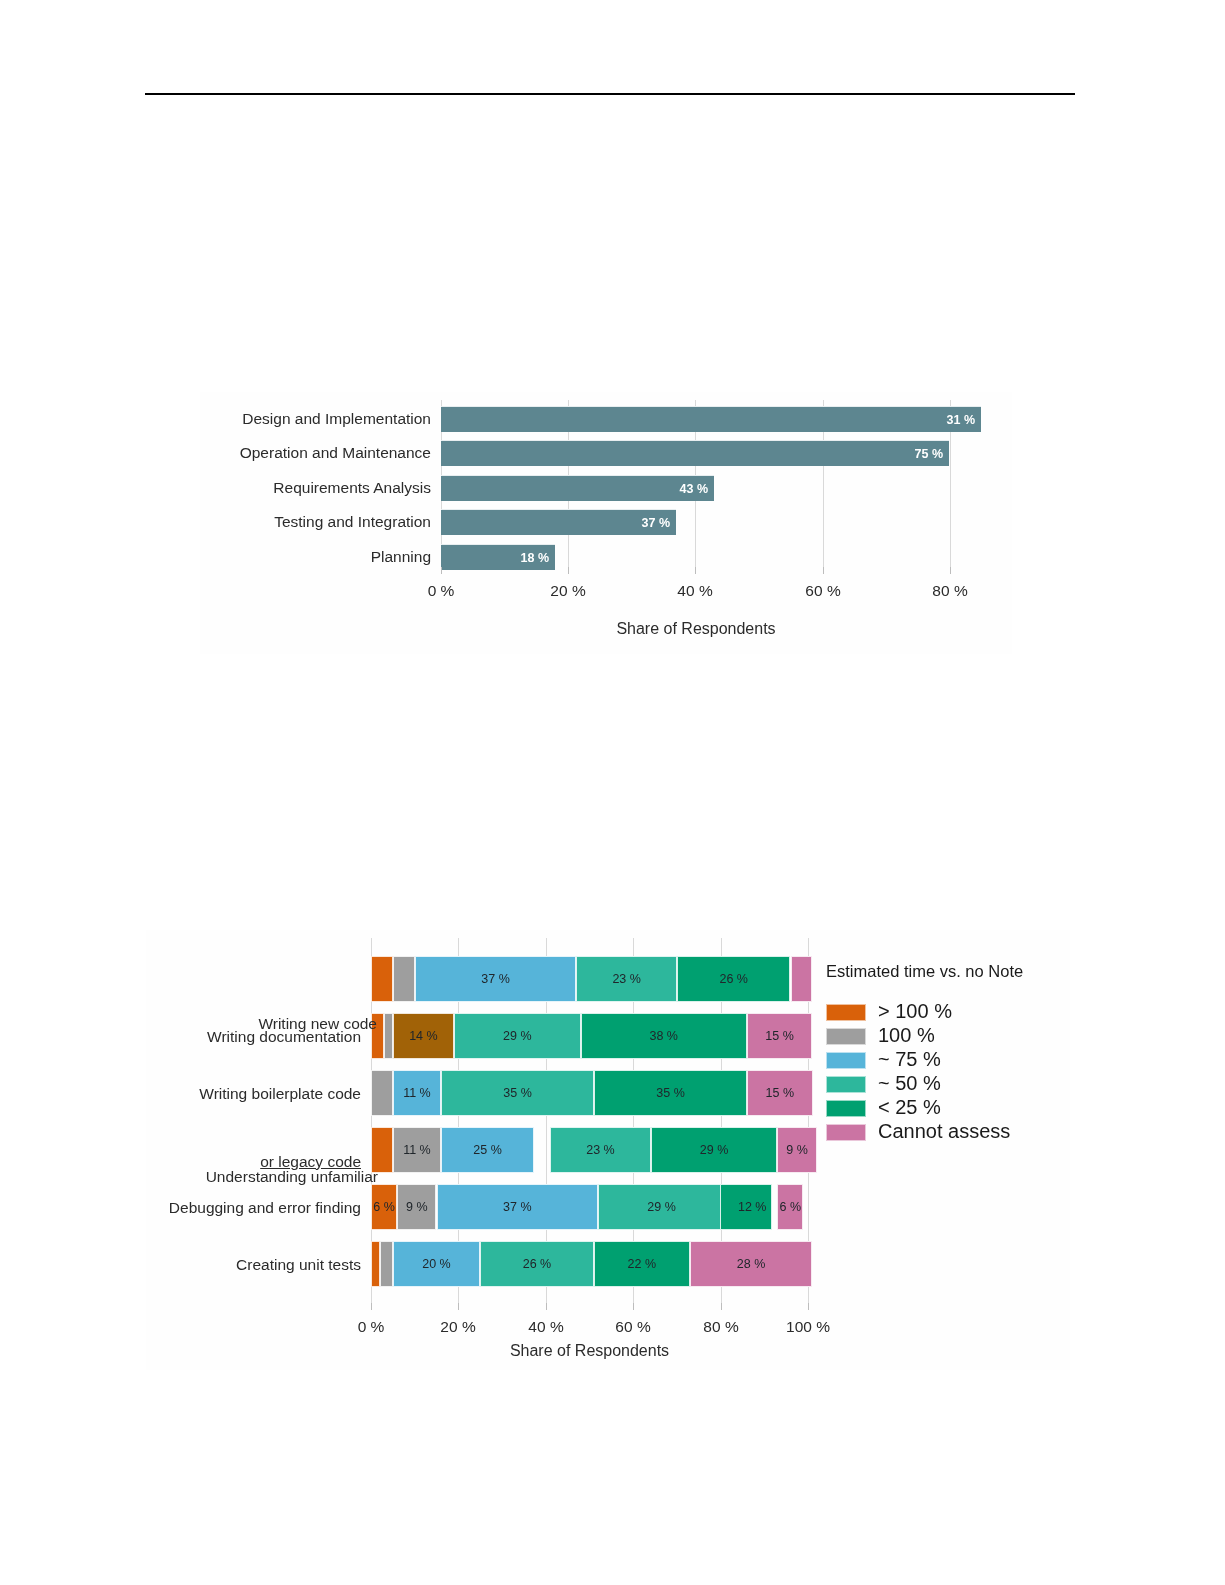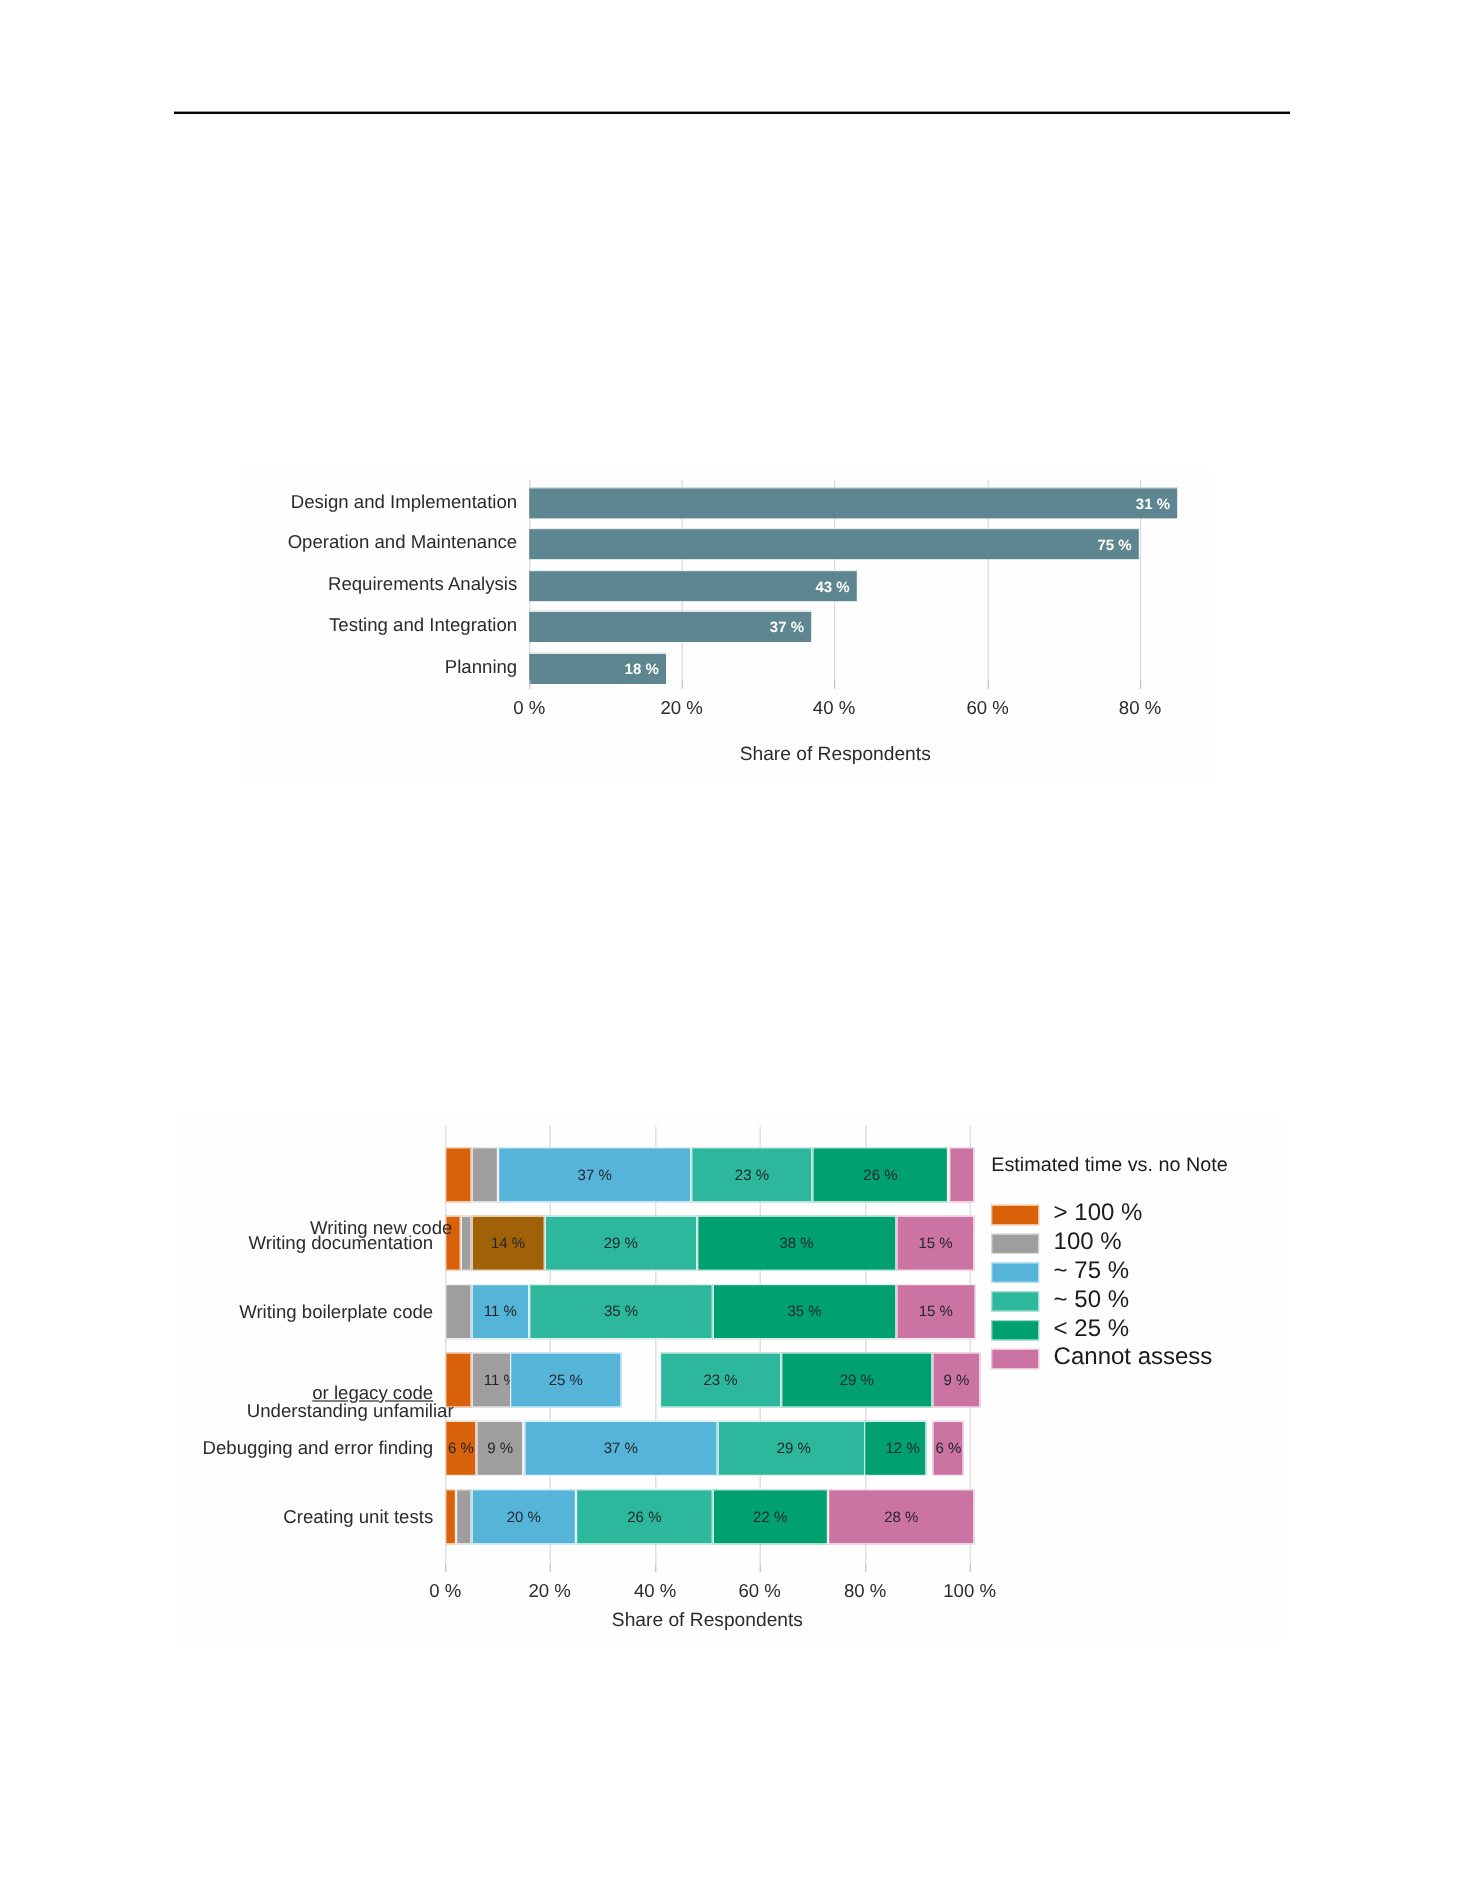--- a/index.html
+++ b/index.html
@@ -205,21 +205,21 @@
         </div>
     </div>
 
     <div class="sbrow" style="left:225px;top:197px;width:437px;">
       <div class="seg" style="left:0px;width:21.9px;background:#d9610a;">
           <span></span>
         </div>
       <div class="seg" style="left:21.9px;width:48.1px;background:#9e9e9e;">
           <span>11 %</span>
         </div>
-      <div class="seg" style="left:54px;width:93px;background:#56b4d9;">
+      <div class="seg" style="left:70px;width:93px;background:#56b4d9;">
           <span>25 %</span>
         </div>
       <div class="seg" style="left:179.2px;width:100.5px;background:#2db79c;">
           <span>23 %</span>
         </div>
       <div class="seg" style="left:279.7px;width:126.7px;background:#00a070;">
           <span>29 %</span>
         </div>
       <div class="seg" style="left:406.4px;width:39.3px;background:#cb74a3;">
           <span>9 %</span>

